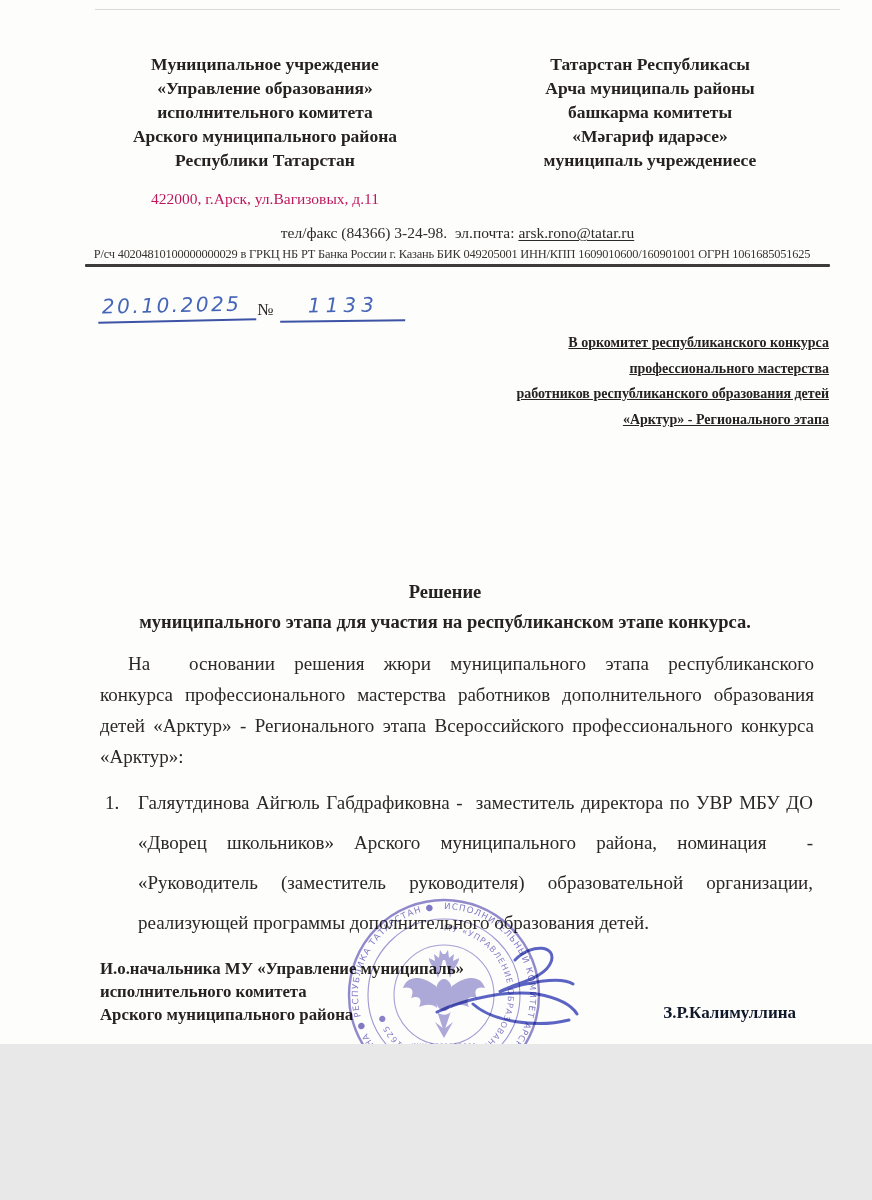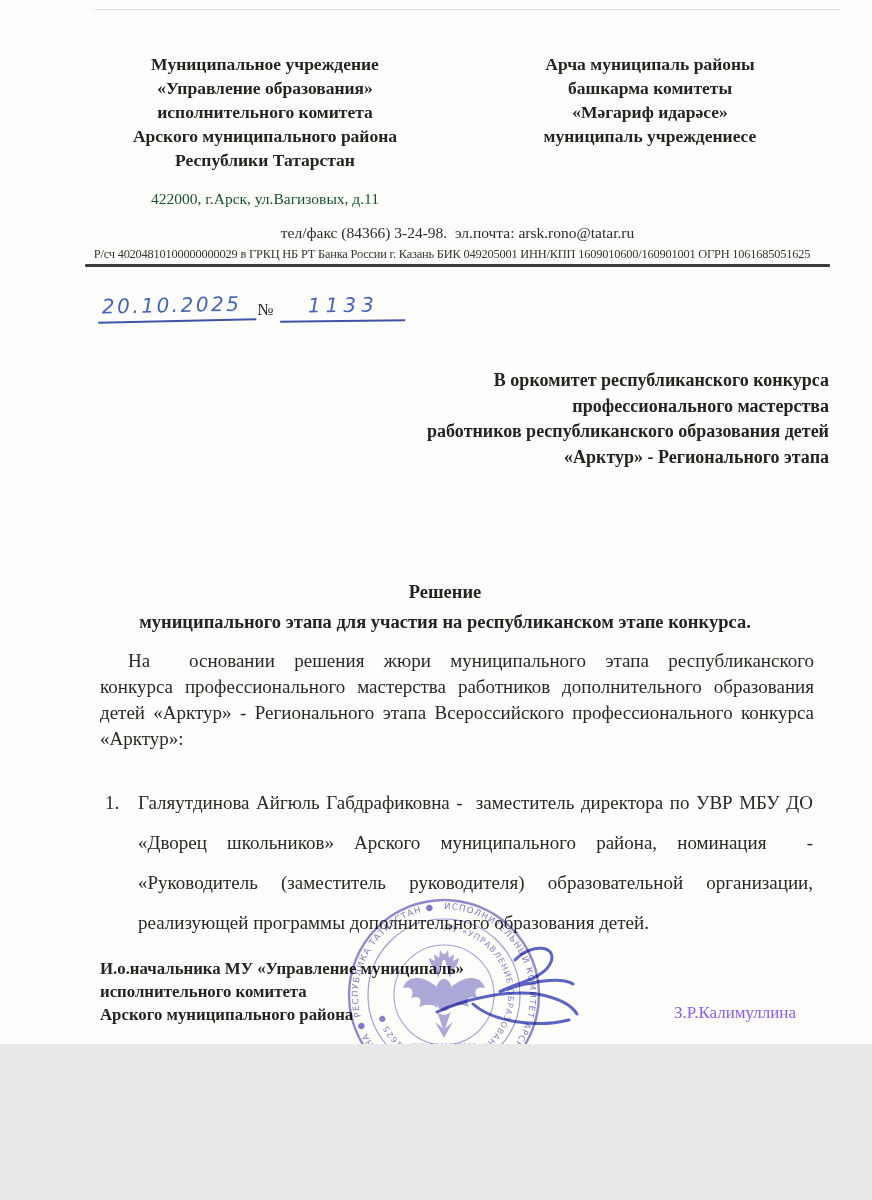--- a/index.html
+++ b/index.html
@@ -13,26 +13,26 @@
     position:absolute; top:9px; left:95px; width:745px; height:1px;
     background:#cfcfcf; opacity:.8;
   }
   
   .letterhead {
     position:absolute; top:52px; left:85px; right:42px;
     display:flex; justify-content:space-between;
   }
   .lh-col { width:360px; text-align:center; }
   .lh-line { font-weight:bold; font-size:17.5px; line-height:24px; color:#262220; }
-  .lh-address { margin-top:17px; font-size:15.5px; line-height:20px; font-weight:normal; color:#14532d; }
+  .lh-address { margin-top:17px; font-size:15.5px; line-height:20px; font-weight:normal; color:#be185d; }
   .contact-line {
     position:absolute; top:224px; left:85px; right:42px;
     text-align:center; font-size:15.5px; color:#2e2a27;
   }
-  .contact-line .email { text-underline-offset:2px; }
+  .contact-line .email { text-decoration:underline; text-underline-offset:2px; }
   .bank-line {
     position:absolute; top:247px; left:60px; right:28px;
     text-align:center; font-size:12.4px; letter-spacing:-0.2px; color:#38342f;
     white-space:nowrap;
   }
   .head-rule {
     position:absolute; top:264px; left:85px; width:745px; height:3px;
     background:#3d3b39; border-radius:1px;
   }
   
@@ -48,48 +48,48 @@
     display:inline-block; transform:rotate(-1.2deg);
     border-bottom:2px solid #3d53a6; padding:0 14px 3px 4px;
   }
   .no-sign { margin:0 6px 2px 2px; font-size:17px; color:#2c2825; }
   .hand-number {
     display:inline-block; transform:rotate(-0.8deg);
     border-bottom:2px solid #3d53a6; padding:0 26px 3px 28px; letter-spacing:5px;
   }
   
   .recipient {
-    position:absolute; top:368px; left:250px; right:43px;
-    text-align:right; font-weight:bold; font-size:18px; line-height:25.5px; color:#262220;
+    position:absolute; top:330px; left:250px; right:43px;
+    text-align:right; font-weight:bold; font-size:14px; line-height:25.5px; color:#262220;text-decoration:underline;
   }
   
   .doc-title {
     position:absolute; top:578px; left:60px; right:42px;
     text-align:center; font-weight:bold; font-size:18.5px; line-height:29.5px; color:#262220;
   }
   
   .paragraph {
     position:absolute; top:648px; left:100px; width:714px;
-    font-size:19px; line-height:26px; text-align:justify; text-indent:28px;
+    font-size:19px; line-height:31px; text-align:justify; text-indent:28px;
     word-spacing:3.5px; color:#2c2825;
   }
   .list-item {
     position:absolute; top:783px; left:105px; width:708px;
     font-size:19px; line-height:40px; text-align:justify; color:#2c2825;
     padding-left:33px;
   }
   .list-number { position:absolute; left:0; top:0; }
   
   .sign-block {
     position:absolute; top:957px; left:100px; width:520px;
     font-weight:bold; font-size:16.8px; line-height:23px; color:#262220;
   }
   .sign-name {
     position:absolute; top:1003px; right:76px;
-    font-weight:normal; font-size:17px; color:#8b5cf6;
+    font-weight:bold; font-size:17px; color:#0f172a;
   }
   
   .stamp {
     position:absolute; left:345px; top:896px; width:198px; height:198px;
     mix-blend-mode:multiply; opacity:.92;
   }
   .signature-ink {
     position:absolute; left:415px; top:938px; width:180px; height:115px;
     mix-blend-mode:multiply;
   }
@@ -109,20 +109,21 @@
   <div class="letterhead">
     <div class="lh-col">
       <div class="lh-line">Муниципальное учреждение</div>
       <div class="lh-line">«Управление образования»</div>
       <div class="lh-line">исполнительного комитета</div>
       <div class="lh-line">Арского муниципального района</div>
       <div class="lh-line">Республики Татарстан</div>
       <div class="lh-address">422000, г.Арск, ул.Вагизовых, д.11</div>
     </div>
     <div class="lh-col">
+      <div class="lh-line">Татарстан Республикасы</div>
       <div class="lh-line">Арча муниципаль районы</div>
       <div class="lh-line">башкарма комитеты</div>
       <div class="lh-line">«Мәгариф идарәсе»</div>
       <div class="lh-line">муниципаль учреждениесе</div>
     </div>
   </div>
 
   <div class="contact-line">
     <span>тел/факс (84366) 3-24-98.&nbsp; эл.почта: </span><span class="email">arsk.rono@tatar.ru</span>
   </div>

